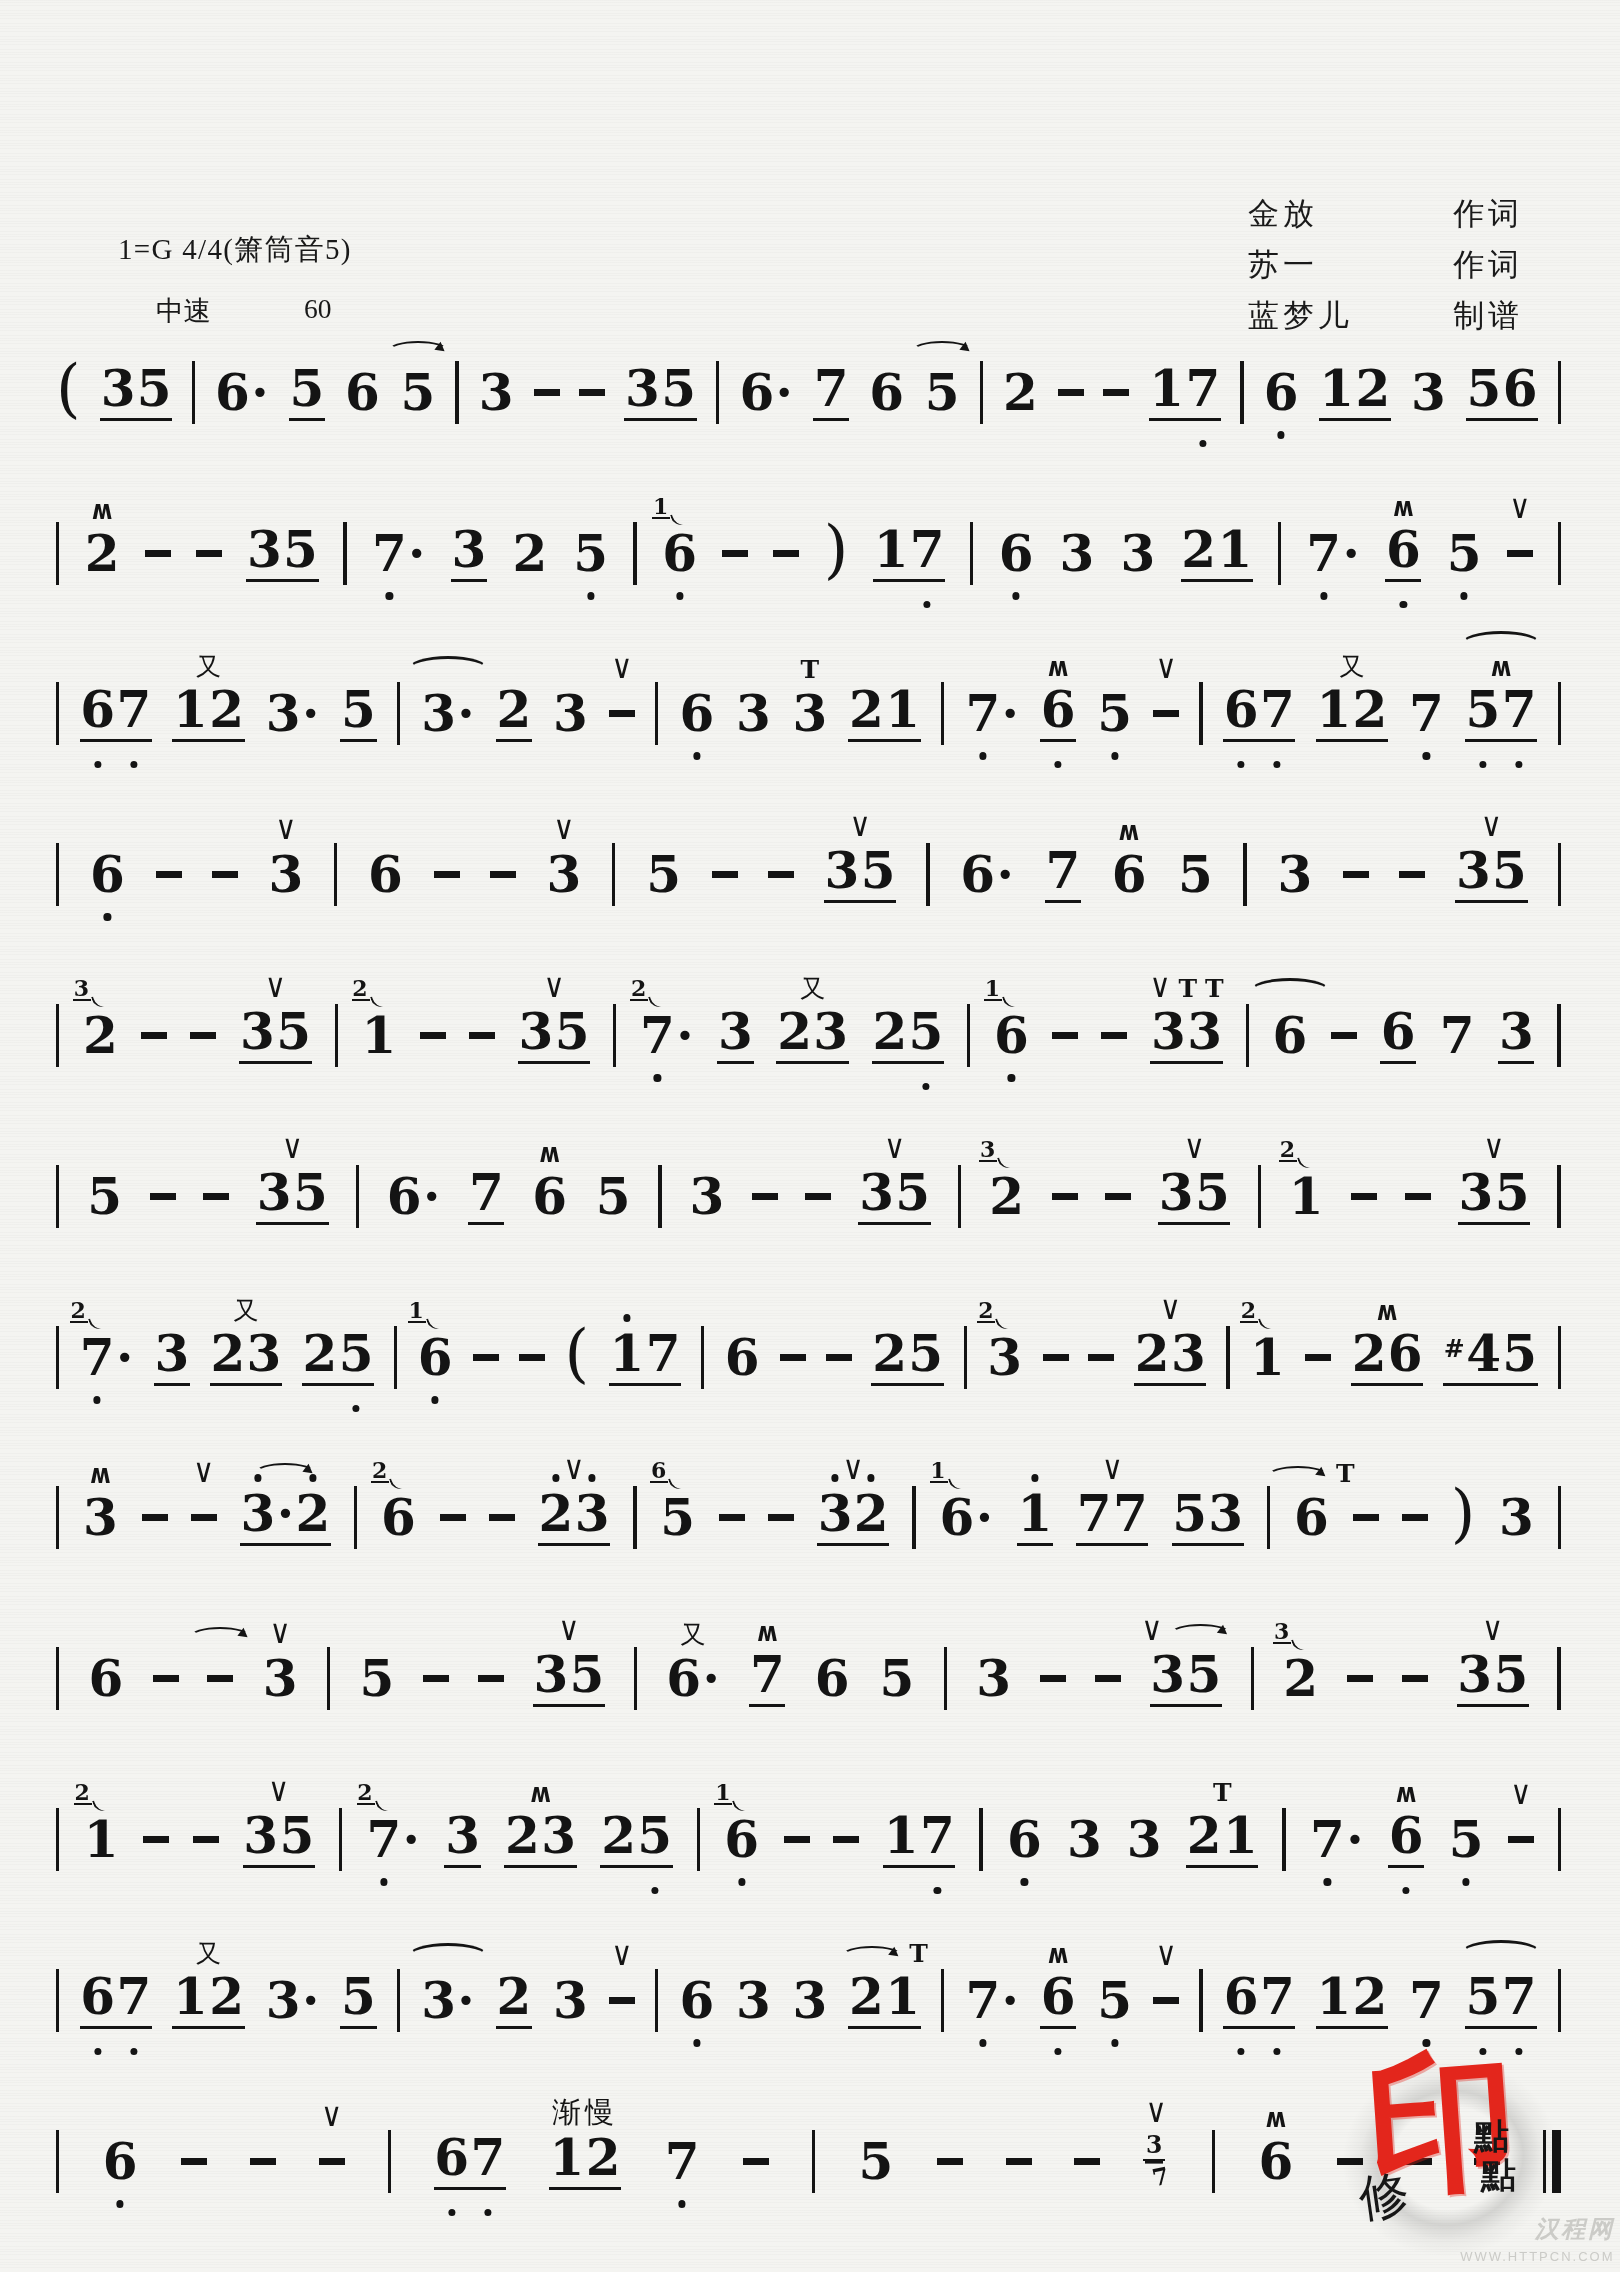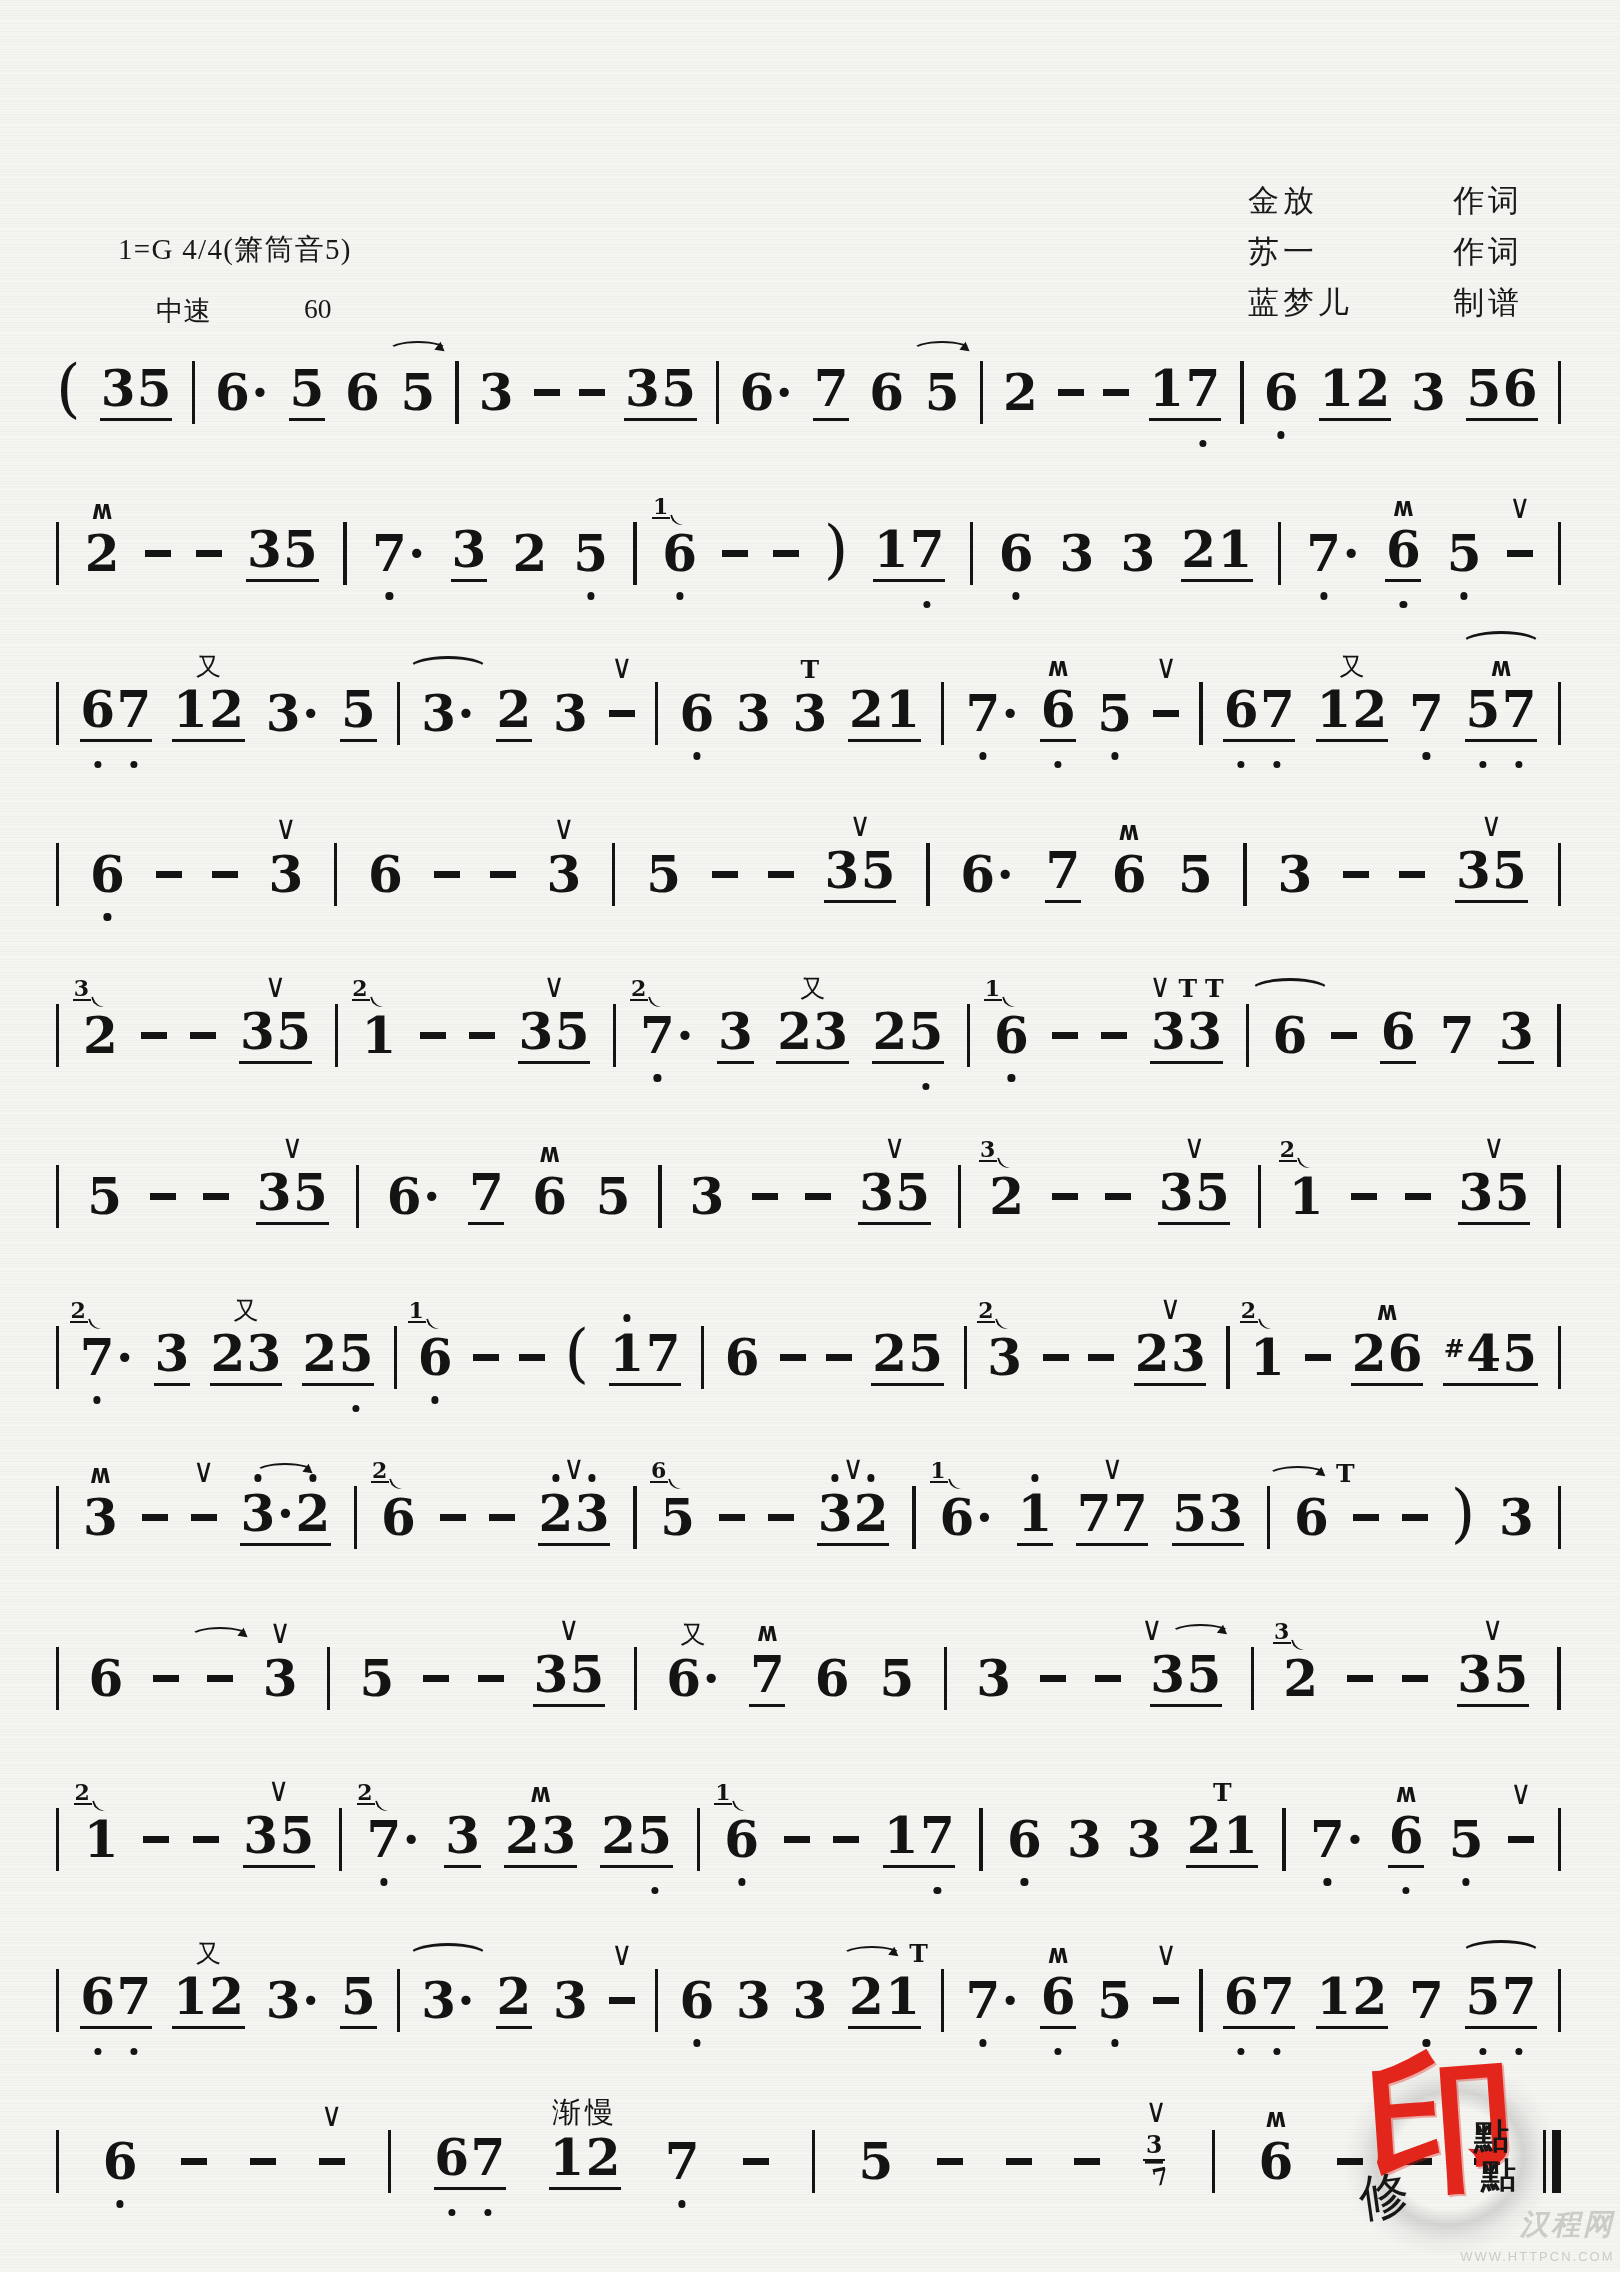--- a/index.html
+++ b/index.html
@@ -9,21 +9,21 @@
         background-image:repeating-linear-gradient(0deg, rgba(0,0,0,0.018) 0 0.7px, transparent 0.7px 2.6px);}
 
   
   .title{position:absolute;top:65px;left:0;right:0;text-align:center;
          font-size:99px;font-weight:900;letter-spacing:22px;color:#121212;
          font-family:"Liberation Sans",sans-serif;}
   .keyline{position:absolute;top:230px;left:118px;font-size:29px;color:#191919;
            font-family:"Liberation Serif",serif;letter-spacing:1.3px;}
   .tempoline{position:absolute;top:293px;left:156px;font-size:27.5px;color:#191919;
              font-family:"Liberation Serif",serif;display:flex;gap:93px;}
-  .credits{position:absolute;top:180px;right:98px;width:275px;
+  .credits{position:absolute;top:193px;right:98px;width:275px;
            font-size:31px;color:#1a1a1a;font-family:"Liberation Serif",serif;}
   .credit-row{display:flex;justify-content:space-between;margin-bottom:9.2px;letter-spacing:3.9px;}
 
   
   .music{position:absolute;inset:0;}
   .m-line{position:absolute;left:56px;right:60px;height:105px;
           display:flex;justify-content:space-between;align-items:center;}
   .tk{position:relative;display:flex;align-items:center;
       font-family:"DejaVu Serif","Liberation Serif",serif;font-weight:700;
       font-size:50px;color:#141414;line-height:1;}
@@ -80,21 +80,21 @@
                         rgba(0,0,0,0.04) 84%, rgba(0,0,0,0) 100%);
              transform:rotate(-12deg);}
   .wm-seal{position:absolute;left:38px;top:-3.9px;font-size:150px;line-height:1;color:#e3261c;
            font-weight:700;font-family:"Liberation Serif",serif;transform:rotate(-4deg);
            text-shadow:2px 2px 0 rgba(227,38,28,0.35);}
   .wm-xiu{position:absolute;left:30px;top:110px;font-size:50px;color:#171717;
           font-family:"Liberation Serif",serif;transform:rotate(-8deg);}
   .wm-dot1{position:absolute;left:145px;top:60px;font-size:35px;font-weight:700;color:#171717;}
   .wm-dot2{position:absolute;left:152px;top:99px;font-size:35px;font-weight:700;color:#171717;}
   .wm-logo{position:absolute;right:2.6px;bottom:5.2px;text-align:right;color:#cbcbc7;}
-  .wm-logo .site{font-size:29px;font-weight:700;font-style:italic;letter-spacing:2.6px;text-align:right;}
+  .wm-logo .site{font-size:24px;font-weight:700;font-style:italic;letter-spacing:2.6px;text-align:right;}
   .wm-logo .url{font-size:13px;letter-spacing:2px;margin-top:4px;}
 </style>
 </head>
 <body>
 
 <div class="page">
 
 
   <div class="keyline">1=G 4/4(箫筒音5)</div>
 

